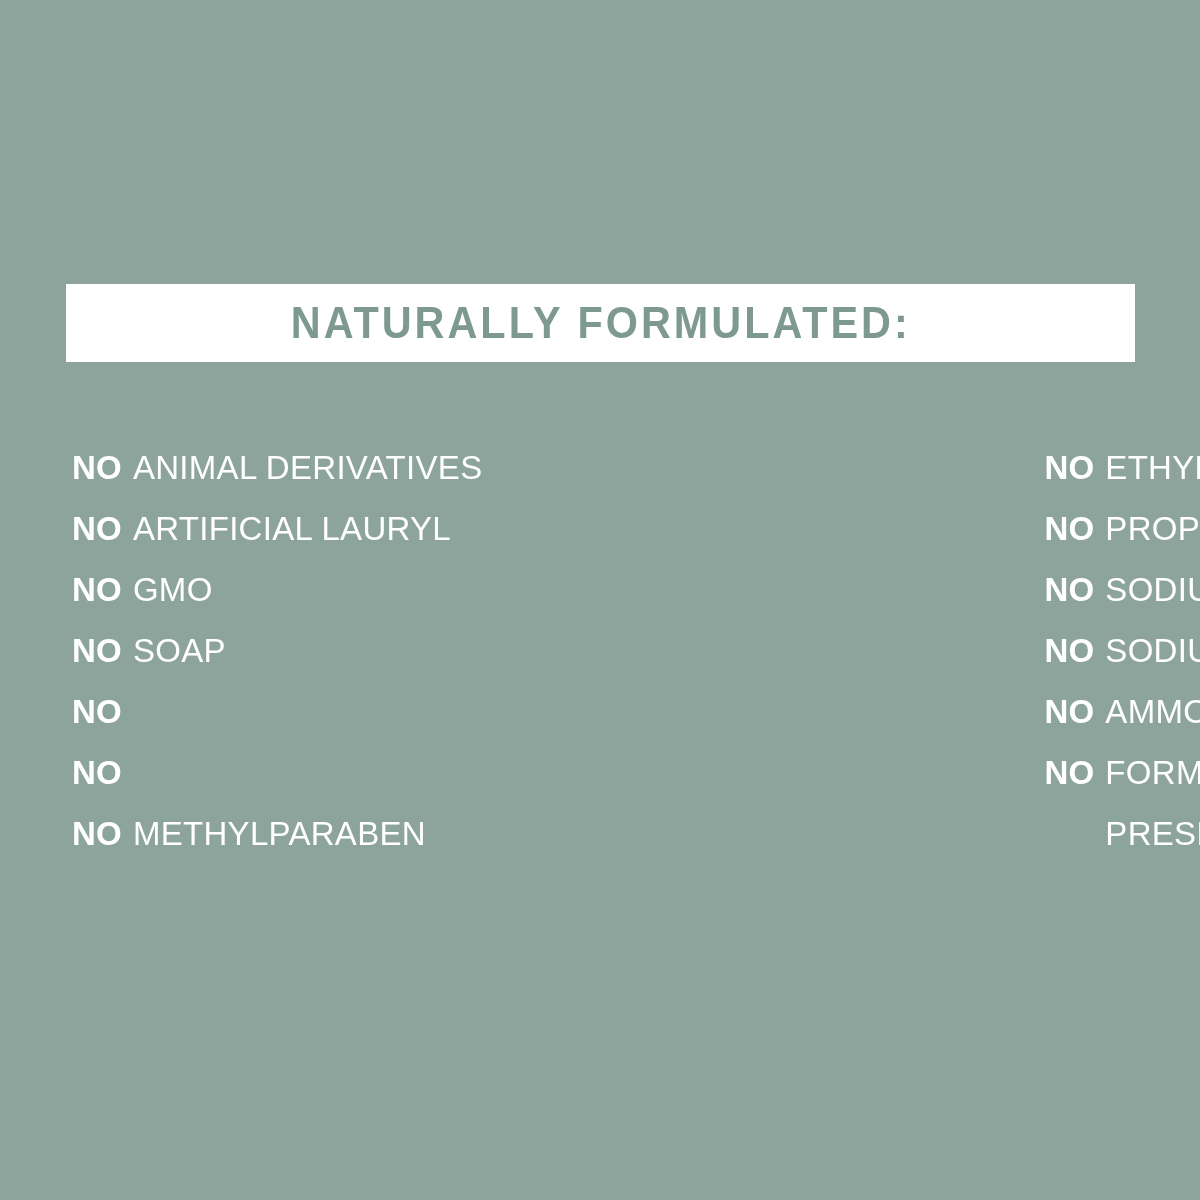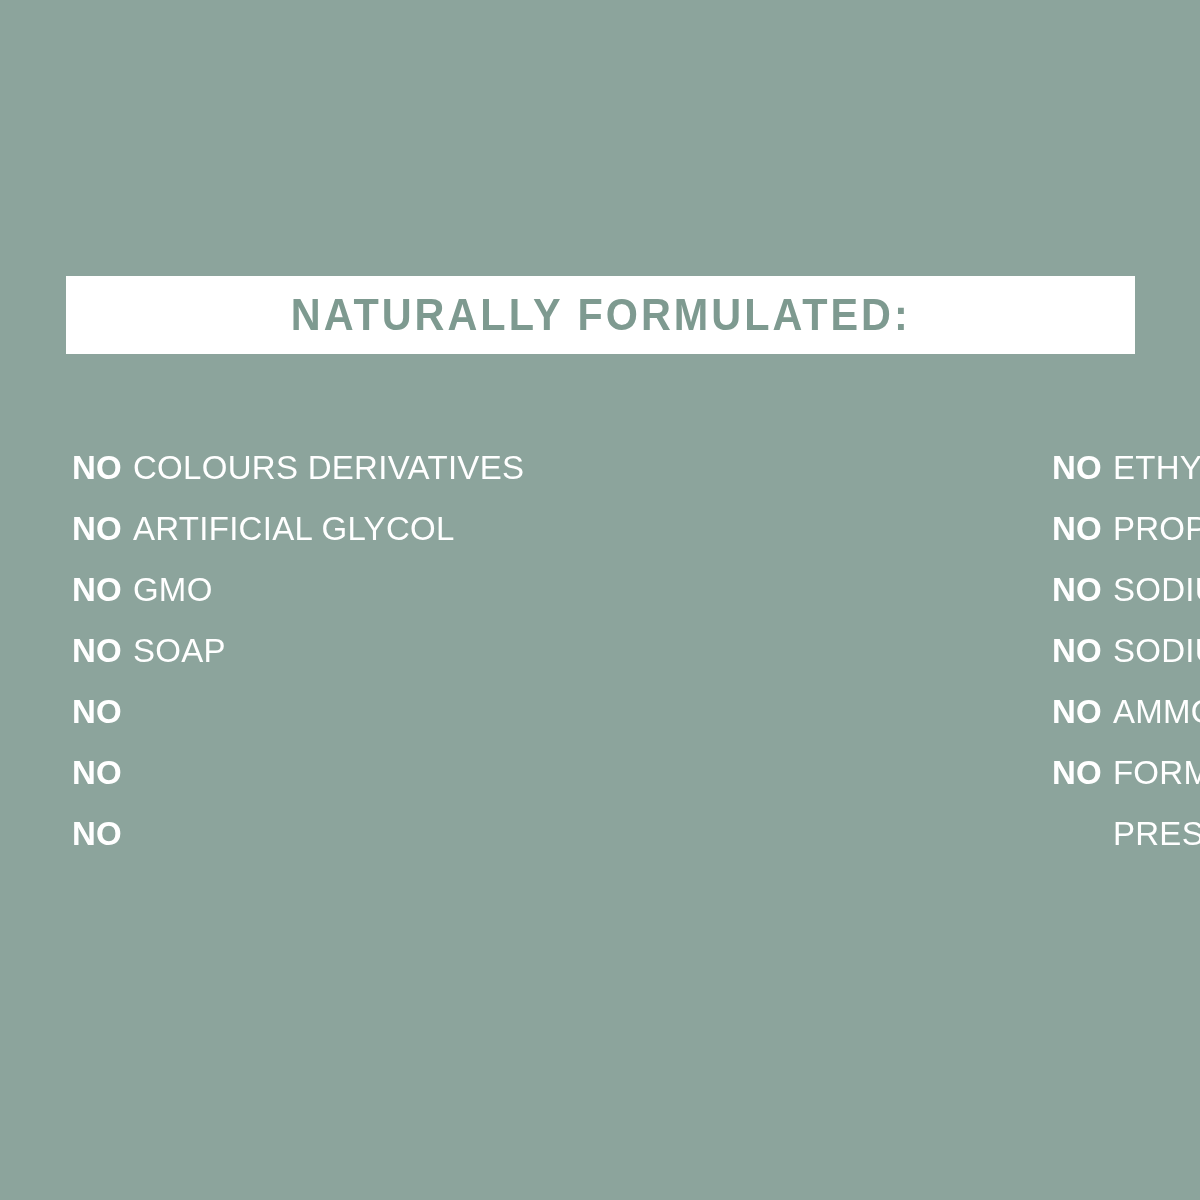--- a/index.html
+++ b/index.html
@@ -18,21 +18,21 @@
     width: 1200px;
     height: 1200px;
     background: #8ca49c;
     box-sizing: border-box;
   }
 
   
   #header-banner {
     position: absolute;
     left: 66px;
-    top: 276px;
+    top: 284px;
     width: 1069px;
     height: 78px;
     background: #ffffff;
     display: flex;
     align-items: center;
     justify-content: center;
   }
 
   #header-title {
     color: #7e9a90;
@@ -106,42 +106,43 @@
 
   <div id="header-banner" style="background: rgb(255, 255, 255);">
     <div id="header-title" style="color: rgb(126, 154, 144);">NATURALLY FORMULATED:</div>
   </div>
 
   <div id="columns">
 
     <div class="column" id="column-left">
         <div class="list-item" style="color: rgb(255, 255, 255);">
           <span class="item-no">NO</span>
-          <span class="item-label">COLOURS DERIVATIVES</span>
+          <span class="item-label">ANIMAL DERIVATIVES</span>
         </div>
         <div class="list-item" style="color: rgb(255, 255, 255);">
           <span class="item-no">NO</span>
-          <span class="item-label">ARTIFICIAL GLYCOL</span>
+          <span class="item-label">ARTIFICIAL LAURYL</span>
         </div>
         <div class="list-item" style="color: rgb(255, 255, 255);">
           <span class="item-no">NO</span>
           <span class="item-label">GMO</span>
         </div>
         <div class="list-item" style="color: rgb(255, 255, 255);">
           <span class="item-no">NO</span>
           <span class="item-label">SOAP</span>
         </div>
         <div class="list-item" style="color: rgb(255, 255, 255);">
           <span class="item-no">NO</span>
         </div>
         <div class="list-item" style="color: rgb(255, 255, 255);">
           <span class="item-no">NO</span>
         </div>
         <div class="list-item" style="color: rgb(255, 255, 255);">
           <span class="item-no">NO</span>
+          <span class="item-label">METHYLPARABEN</span>
         </div>
       </div>
 
     <div class="column" id="column-right">
         <div class="list-item" style="color: rgb(255, 255, 255);">
           <span class="item-no">NO</span>
           <span class="item-label">ETHYLPARABEN</span>
         </div>
         <div class="list-item" style="color: rgb(255, 255, 255);">
           <span class="item-no">NO</span>

